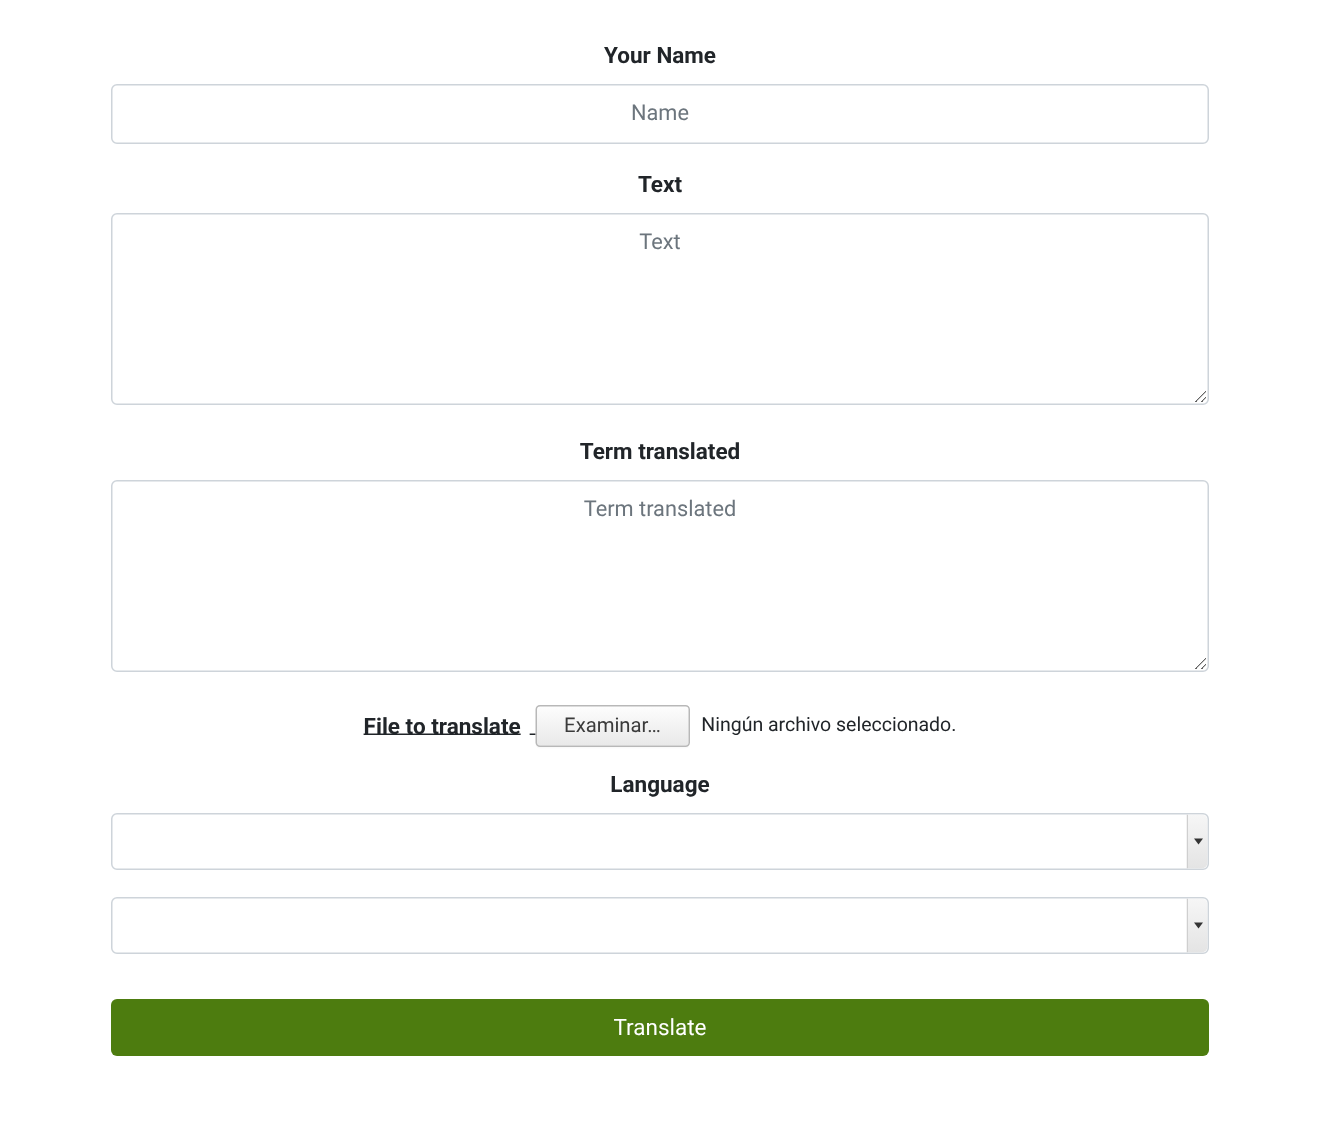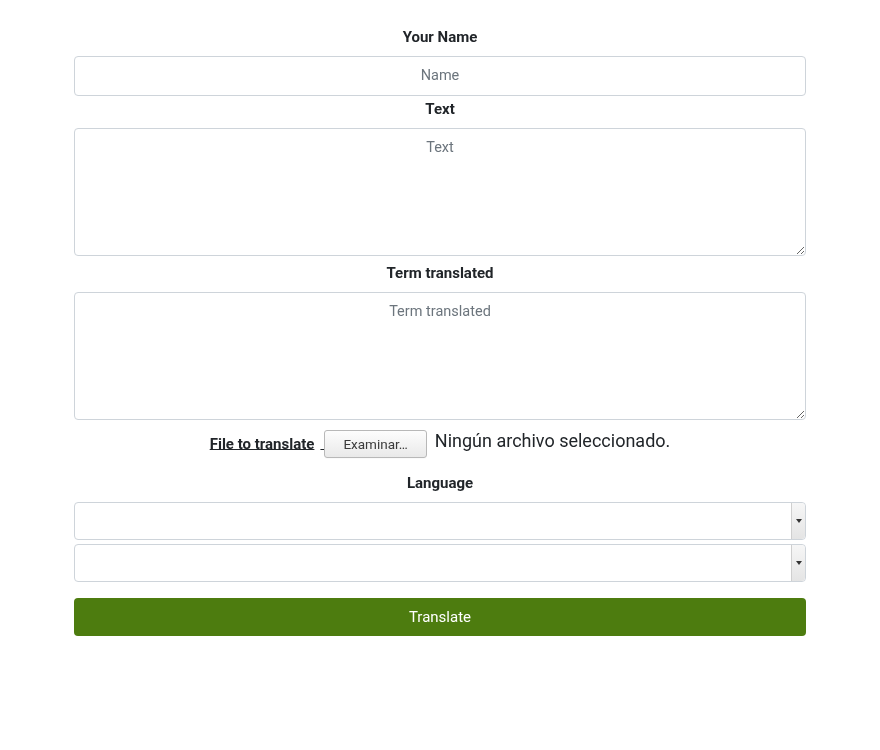--- a/index.html
+++ b/index.html
@@ -10,21 +10,21 @@
     padding: 0;
     font-family: -apple-system, BlinkMacSystemFont, "Segoe UI", Roboto, "Helvetica Neue", Arial, sans-serif;
     background: #ffffff;
     color: #212529;
     width: 880px;
   }
   .container {
     padding: 28px 74px 30px 74px;
   }
   .form-group {
-    margin-bottom: 4px;
+    margin-bottom: 18px;
   }
   .form-label {
     display: block;
     text-align: center;
     font-weight: 700;
     font-size: 15px;
     color: #212529;
     margin-bottom: 10px;
   }
   .form-control {
@@ -56,35 +56,36 @@
   }
   .file-label-text {
     font-weight: 700;
     font-size: 15px;
     color: #212529;
     margin-right: 6px;
     vertical-align: middle;
   }
   .file-widget {
     display: inline-flex;
+    align-items: center;
     vertical-align: middle;
   }
   .file-button {
     background: linear-gradient(to bottom, #fdfdfd, #e9e9e9);
     border: 1px solid #b8b8b8;
     border-radius: 3px;
     padding: 5px 18px;
     font-size: 13.5px;
     color: #3b3b3b;
     cursor: pointer;
     font-family: inherit;
     box-shadow: 0 1px 0 rgba(0,0,0,0.02);
   }
   .file-status {
-    font-size: 18px;
+    font-size: 13px;
     color: #212529;
     margin-left: 8px;
   }
   .select-wrap {
     position: relative;
     width: 100%;
     background: #fff;
     border: 1px solid #ced4da;
     border-radius: 4px;
     height: 38px;

